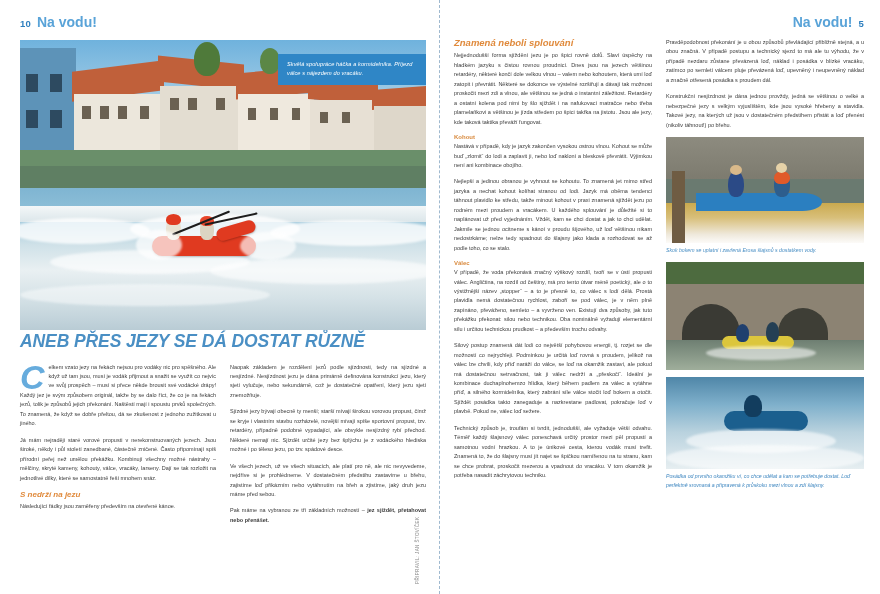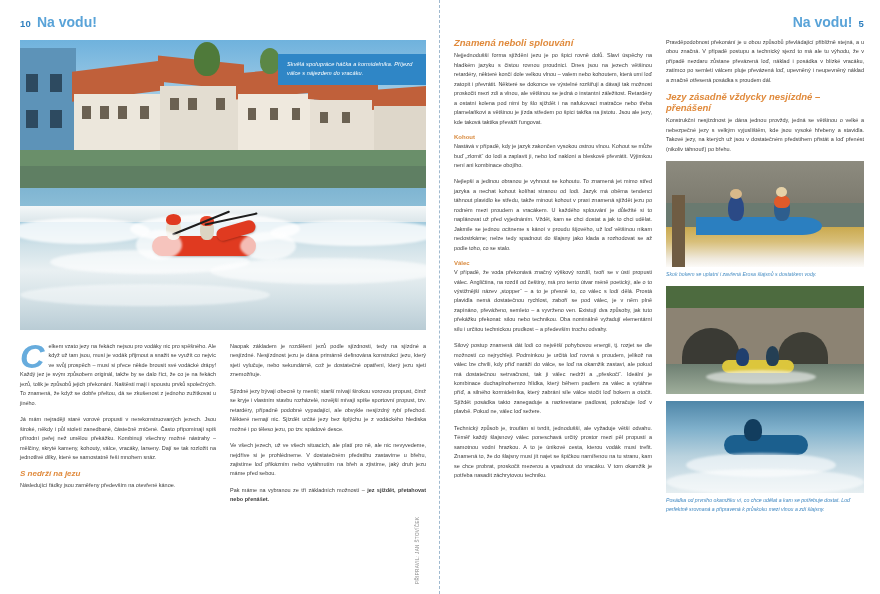--- a/index.html
+++ b/index.html
@@ -221,20 +221,21 @@
         <div class="paddle" style="left:150px;top:34px;width:62px;transform:rotate(-22deg);"></div>
         <div class="paddle" style="left:184px;top:30px;width:54px;transform:rotate(-12deg);"></div>
 
         <div class="foam" style="left:116px;top:42px;width:46px;height:30px;opacity:.9;"></div>
         <div class="foam" style="left:220px;top:44px;width:56px;height:28px;opacity:.85;"></div>
       </div>
 
       <div class="hero-caption">Skvělá spolupráce háčka a kormidelníka. Příjezd válce s nájezdem do vracáku.</div>
     </div>
 
+    <h2 class="subhead">ANEB PŘES JEZY SE DÁ DOSTAT RŮZNĚ</h2>
 
     <div class="cols2">
       <div class="col">
         <p class="dropcap-p"><span class="dropcap">C</span><span>elkem vzato jezy na řekách nejsou pro vodáky nic pro spěšného. Ale když už tam jsou, musí je vodák přijmout a snažit se využít co nejvíc ve svůj prospěch – musí si přece někde brousit své vodácké drápy! Každý jez je svým způsobem originál, takže by se dalo říct, že co je na řekách jezů, tolik je způsobů jejich překonání. Naštěstí mají i spoustu prvků společných. To znamená, že když se dobře přeltou, dá se zkušenost z jednoho zužitkovat u jiného.</span></p>
         <p>Já mám nejraději staré vorové propusti v nerekonstruovaných jezech. Jsou široké, někdy i půl století zanedbané, částečně zničené. Často připomínají spíš přírodní peřej než umělou překážku. Kombinují všechny možné nástrahy – mělčiny, skryté kameny, kohouty, válce, vracáky, larseny. Dají se tak rozložit na jednotlivé dílky, které se samostatně řeší mnohem snáz.</p>
 
         <div class="subsec">S nedrží na jezu</div>
         <p>Následující řádky jsou zaměřeny především na otevřené kánoe.</p>
       </div>
 
@@ -270,21 +271,20 @@
 
         <div class="minihead">Válec</div>
         <p>V případě, že voda překonává značný výškový rozdíl, tvoří se v ústí propusti válec. Angličtina, na rozdíl od češtiny, má pro tento útvar méně poetický, ale o to výstižnější název „stopper“ – a to je přesně to, co válec s lodí dělá. Prostá plavidla nemá dostatečnou rychlost, zaboří se pod válec, je v něm plně zapínáno, převáženo, semleto – a vyvrženo ven. Existují dva způsoby, jak tuto překážku překonat: silou nebo technikou. Oba nominálně vyžadují elementární sílu i určitou technickou prudkost – a především trochu odvahy.</p>
         <p>Silový postup znamená dát lodi co největší pohybovou energii, tj. rozjet se dle možností co nejrychleji. Podmínkou je určitá loď rovná s proudem, jelikož na válec lze chvíli, kdy příď naráží do válce, se loď na okamžik zastaví, ale pokud má dostatečnou setrvačnost, tak ji válec nedrží a „přeskočí“. Ideální je kombinace duchaplnohemzo hlídka, který během padlem za válec a vytáhne příď, a silného kormidelníka, který zabrání síle válce stočit loď bokem a otočit. Sjíždět posádka takto zanegaduje a nazkrestane padlovat, pokračuje loď v plavbě. Pokud ne, válec loď sežere.</p>
         <p>Technický způsob je, troufám si tvrdit, jednodušší, ale vyžaduje větší odvahu. Téměř každý šlajsnový válec poneschavá určitý prostor mezi pěl propustí a samotnou vodní hrazkou. A to je únikové cesta, kterou vodák musí trefit. Znamená to, že do šlajsny musí jít najet se špičkou namířenou na tu stranu, kam se chce probrat, proskočit mezerou a vpadnout do vracáku. V tom okamžik je potřeba nasadit záchrytovou techniku.</p>
       </div>
 
       <div class="colr">
         <p>Pravděpodobnost překonání je u obou způsobů převládající přibližně stejná, a u obou značná. V případě postupu a technický sjezd to má ale tu výhodu, že v případě nezdaru zůstane převázená loď, náklad i posádka v blízké vracáku, zatímco po semletí válcem pluje převázená loď, upevněný i neupevněný náklad a značně otřesená posádka s proudem dál.</p>
 
-        <div class="secthead">Jezy zásadně vždycky nesjízdné – přenášení</div>
         <p>Konstrukční nesjízdnost je dána jednou provždy, jedná se většinou o velké a nebezpečné jezy s velkým vyjuslíštěm, kde jsou vysoké hřebeny a stavidla. Takové jezy, na kterých už jsou v dostatečném předstihem přistát a loď přenést (nikoliv táhnout!) po břehu.</p>
 
         <div class="photo ph1">
           <div class="p1-stone"></div>
           <div class="p1-riv"></div>
           <div class="p1-fall"></div>
           <div class="p1-pillar"></div>
           <div class="canoe-blue"></div>
           <div class="person" style="left:62px;top:34px;width:16px;height:26px;background:#2b4a86;"></div>
           <div class="person" style="left:64px;top:28px;width:12px;height:10px;background:#d9b98a;border-radius:50%;"></div>

